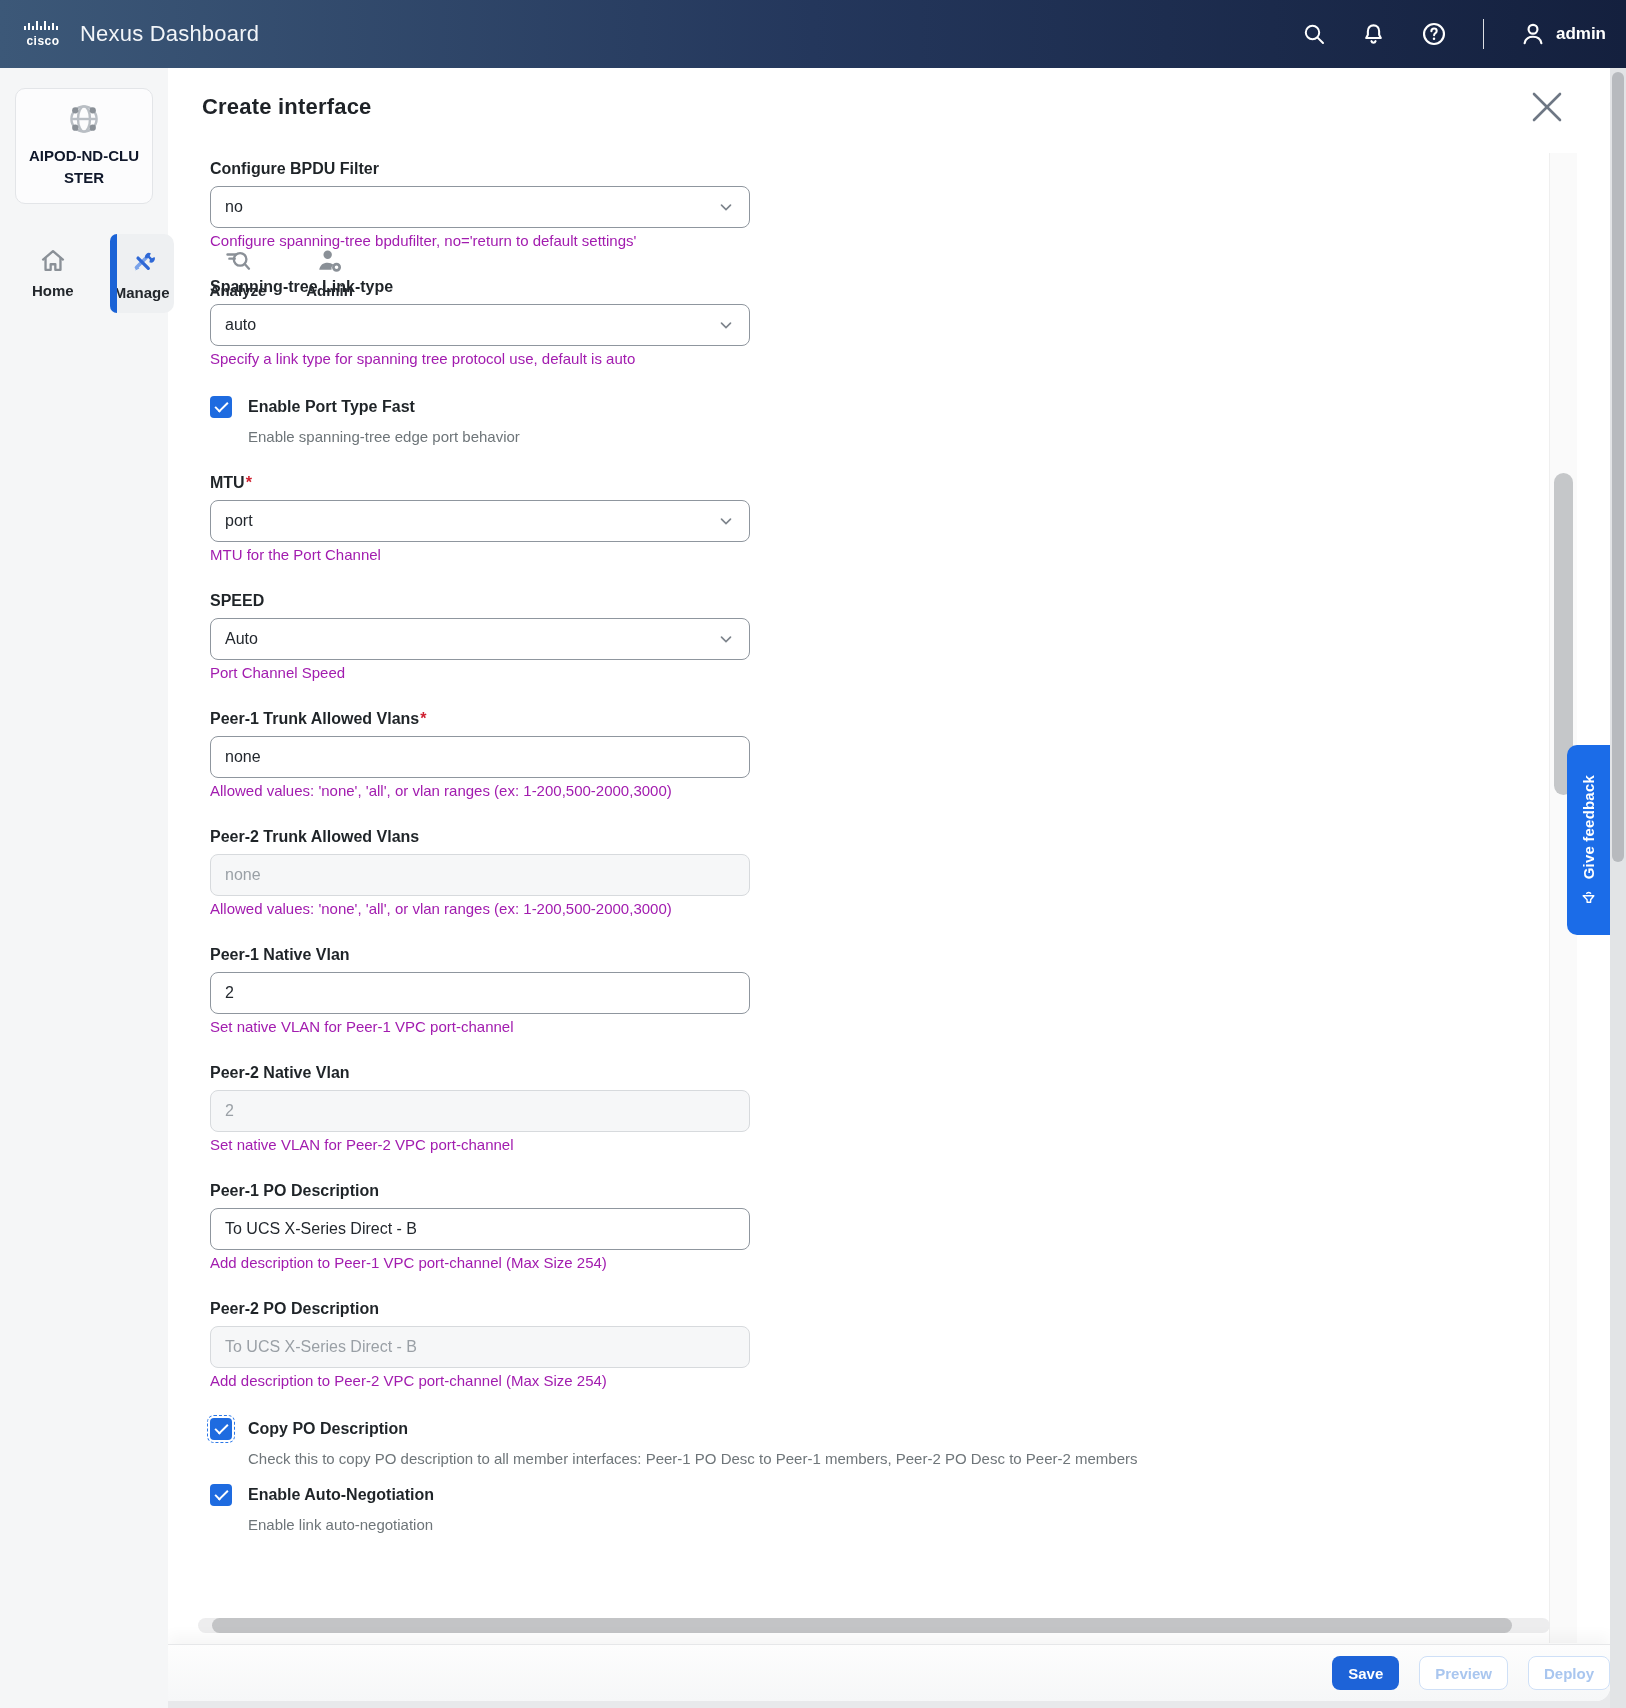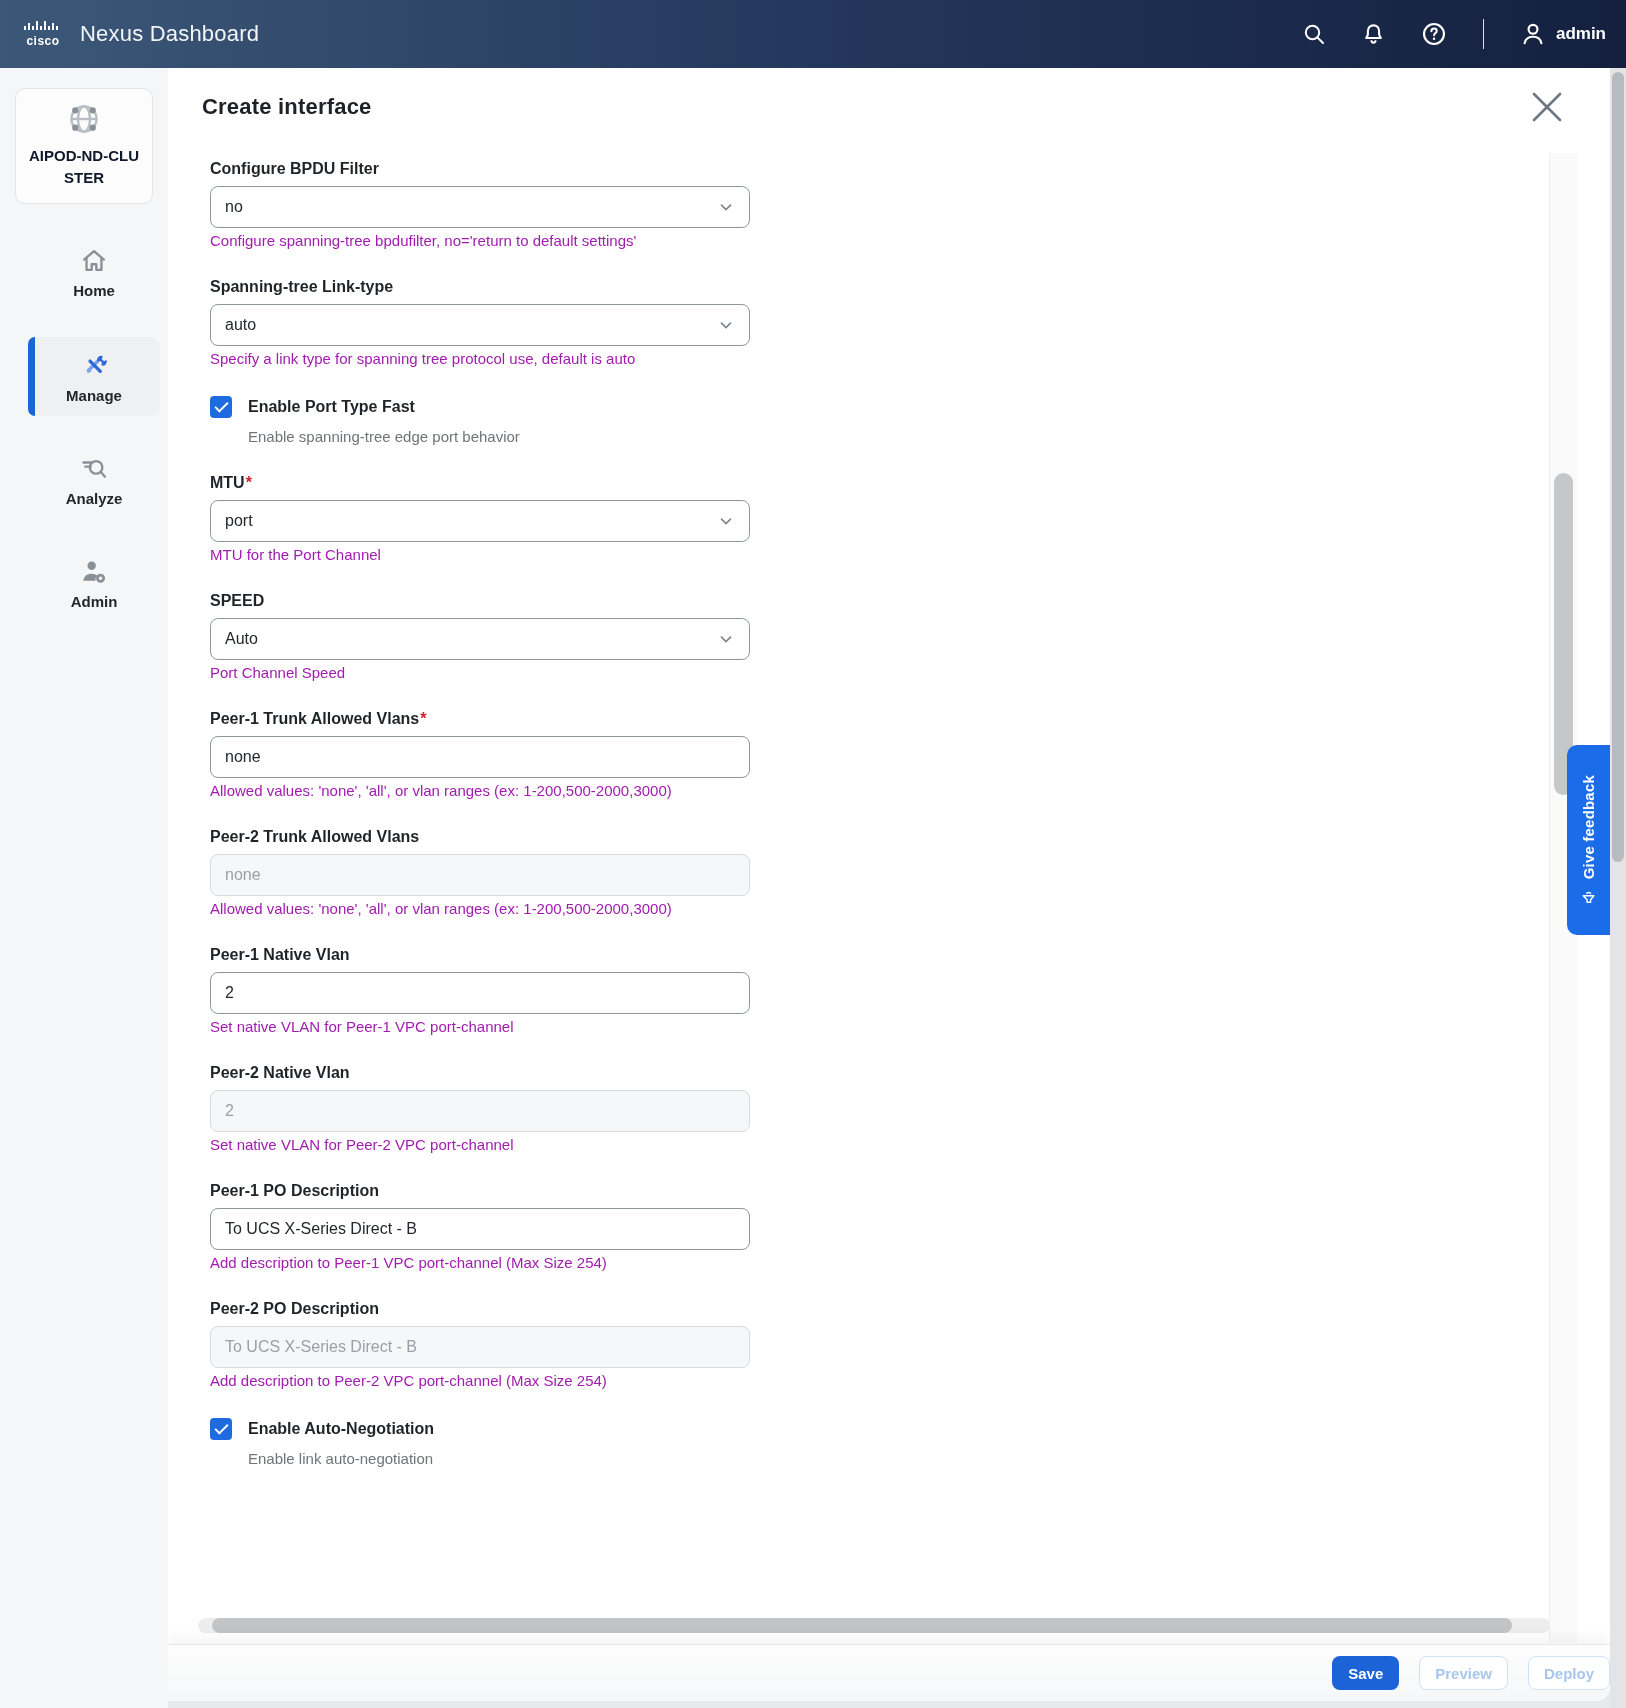--- a/index.html
+++ b/index.html
@@ -36,21 +36,21 @@
   }
   .cluster-card {
     margin:20px auto 0; width:138px; min-height:116px;
     background:#fcfcfd; border:1px solid #e3e5e8; border-radius:10px;
     display:flex; flex-direction:column; align-items:center; padding:12px 8px 10px; cursor:pointer;
   }
   .cluster-name {
     margin-top:8px; font-size:15px; font-weight:600; color:#0f172a;
     text-align:center; word-break:break-all; line-height:1.45; max-width:118px;
   }
-  .nav { margin-top:30px; display:flex; flex-direction:column; gap:26px;margin-left:20px; }
+  .nav { margin-top:30px; display:flex; flex-direction:row; gap:16px;margin-left:20px; }
   .nav-item {
     position:relative; margin:0 8px; border-radius:10px; padding:14px 4px 12px;
     display:flex; flex-direction:column; align-items:center; gap:8px; cursor:pointer;
   }
   .nav-item.active { background:#eef0f2; }
   .active-bar {
     position:absolute; left:0; top:0; bottom:0; width:7px;
     background:#1b63d6; border-radius:10px 0 0 10px;
   }
   .nav-label { font-size:15px; font-weight:600; color:#23272c; }
@@ -350,20 +350,27 @@
       <input class="control" type="text" value="To UCS X-Series Direct - B" style="">
       <div class="helper">Add description to Peer-1 VPC port-channel (Max Size 254)</div>
     </div>
 
     <div class="field">
       <div class="field-label">Peer-2 PO Description</div>
       <input class="control" type="text" disabled="" value="To UCS X-Series Direct - B" style="">
       <div class="helper">Add description to Peer-2 VPC port-channel (Max Size 254)</div>
     </div>
 
+    <div class="check-section tight">
+      <div class="check-row">
+        <span class="checkbox focused"></span>
+        <span class="check-label">Copy PO Description</span>
+      </div>
+      <div class="check-helper">Check this to copy PO description to all member interfaces: Peer-1 PO Desc to Peer-1 members, Peer-2 PO Desc to Peer-2 members</div>
+    </div>
 
     <div class="check-section">
       <div class="check-row">
         <span class="checkbox"></span>
         <span class="check-label">Enable Auto-Negotiation</span>
       </div>
       <div class="check-helper">Enable link auto-negotiation</div>
     </div>
   </div>
 

